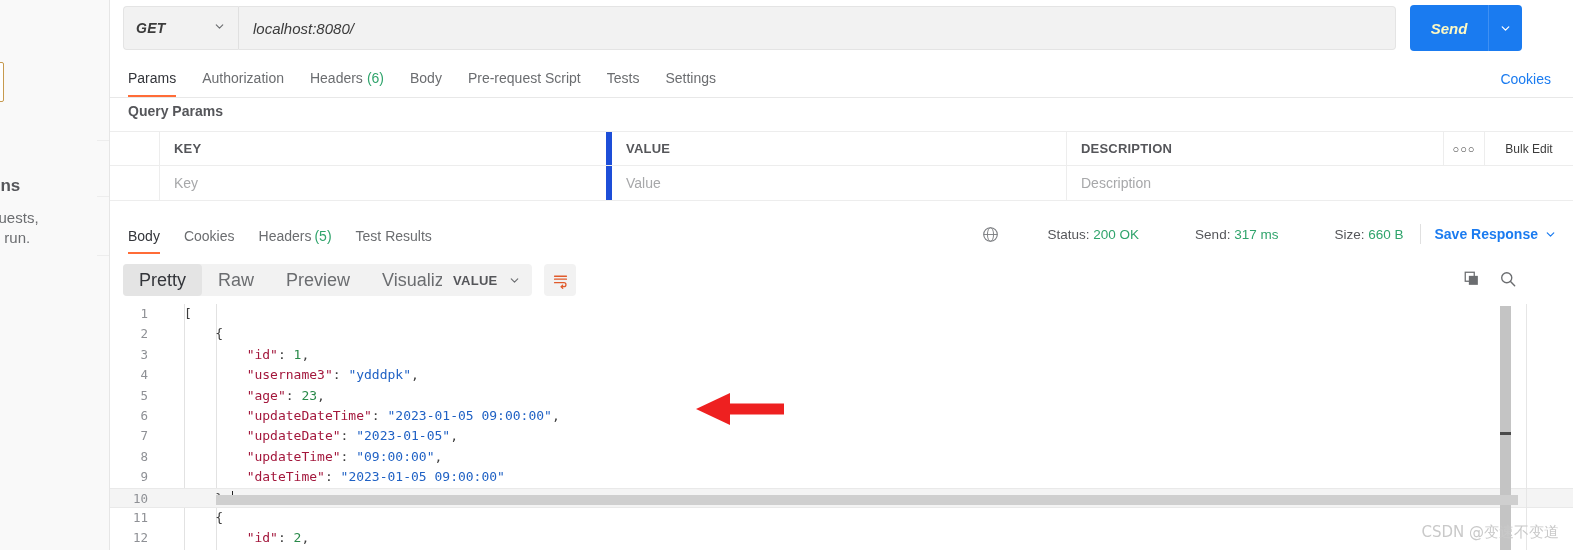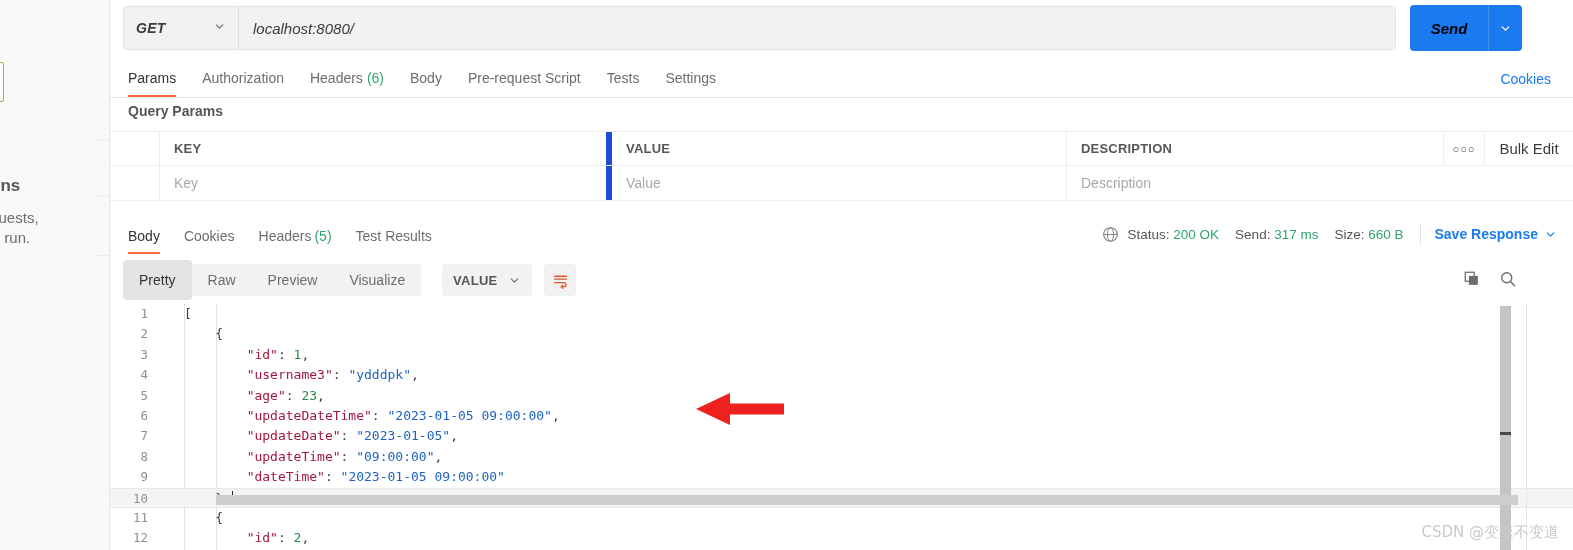--- a/index.html
+++ b/index.html
@@ -55,21 +55,21 @@
     background: #f2f2f2; border: 1px solid #e4e4e4; border-left: 1px solid #e0e0e0;
     border-radius: 0 4px 4px 0;
     display: flex; align-items: center; padding: 0 14px;
     font-size: 15px; color: #3c3c3c;
   }
   .sendwrap {
     position: absolute; left: 1300px; top: 5px; height: 46px; width: 112px;
     display: flex; border-radius: 4px; overflow: hidden;
   }
   .sendbtn {
-    background: #1a7bf0; color:#000000; font-size: 15px; font-weight: bold;
+    background: #1a7bf0; color:#fef9c3; font-size: 15px; font-weight: bold;
     display:flex; align-items:center; justify-content:center; width: 78px; height: 46px;
     border:none; cursor: pointer; font-family:inherit;
   }
   .senddrop {
     background:#1a7bf0; width: 34px; height:46px;
     display:flex; align-items:center; justify-content:center;
     border-left: 1px solid #3f90f3; cursor:pointer;
   }
 
   
@@ -106,21 +106,21 @@
   .cell-key { width: 452px; border-right: 6px solid #1d4ed8; display:flex; align-items:center; padding-left: 14px;}
   .cell-val { width: 455px; border-right: 1px solid #ededed; display:flex; align-items:center; padding-left: 14px;}
   .cell-desc { flex: 1; display:flex; align-items:center; padding-left: 14px;}
   .th { font-size: 13px; font-weight: bold; color: #55565a; letter-spacing: .2px;}
   .ph { font-size: 14px; color: #a7a8aa; }
   .hdr-actions { position:absolute; right: 0; top: 0; display:flex; height: 35px; }
   .dots-cell { width: 42px; border-left: 1px solid #ededed; border-right: 1px solid #ededed;
                display:flex; align-items:center; justify-content:center; cursor:pointer;}
   .dots { font-size: 11px; color:#3c3c3c; letter-spacing: 1px; }
   .bulk { width: 88px; display:flex; align-items:center; justify-content:center;
-          font-size: 15px; color:#3c3c3c; cursor:pointer;}
+          font-size: 12px; color:#3c3c3c; cursor:pointer;}
 
   
   .restabs {
     position:absolute; left: 0; top: 216px; width: 1463px; height: 38px;
     display:flex; align-items:flex-end; padding-left: 14px; background:#fff;
   }
   .restab {
     position:relative; font-size:14px; color:#6b6d70; padding: 0 12px 10px 12px; cursor:pointer;
     white-space: nowrap;
   }
@@ -128,33 +128,33 @@
   .restab.active { color: #33353a; }
   .restab.active::after {
     content:''; position:absolute; left:4px; right:12px; bottom:0; height:2px; background:#ff6c37;
   }
   .restab .cnt { color:#30a46c; margin-left:3px;}
 
   .status-bar {
     position:absolute; right: 16px; top: 224px; display:flex; align-items:center; gap: 0;
     font-size: 13.5px; color: #55565a;
   }
-  .status-bar .seg { margin-right: 16px; white-space: nowrap; }
+  .status-bar .seg { margin-right: 16px; white-space: nowrap; margin-left: 40px; }
   .status-bar .gv { color: #30a46c; }
   .status-sep { width:1px; height:20px; background:#e0e0e0; margin-right: 14px;}
   .saveresp { font-size: 14px; font-weight: bold; color:#1a7bf0; cursor:pointer; display:flex; align-items:center; gap:6px;}
   .globe { width:17px; height:17px; margin-right: 9px; }
 
   
   .bodybar { position:absolute; left:0; top: 260px; width: 1463px; height: 44px; background:#fff;}
   .segctl {
     position:absolute; left: 13px; top: 4px; height: 32px; background:#f2f2f2;
     border-radius: 4px; display:flex; align-items:center; padding: 0;
   }
-  .segbtn { font-size: 14px; color:#6b6d70; height:40px; display:flex; align-items:center;
+  .segbtn { font-size: 18px; color:#6b6d70; height:32px; display:flex; align-items:center;
             padding: 0 16px; cursor:pointer; border-radius:4px;}
   .segbtn.active { background:#e4e4e4; color:#33353a; }
   .jsonsel {
     position:absolute; left: 332px; top: 4px; height: 32px; background:#f2f2f2; border-radius: 4px;
     display:flex; align-items:center; padding: 0 11px; gap: 10px; cursor:pointer;
   }
   .jsonsel .jlabel { font-size:13px; font-weight:bold; color:#55565a; letter-spacing:.3px;}
   .wrapbtn {
     position:absolute; left: 434px; top: 4px; width: 32px; height: 32px; background:#f2f2f2;
     border-radius:4px; display:flex; align-items:center; justify-content:center; cursor:pointer;

